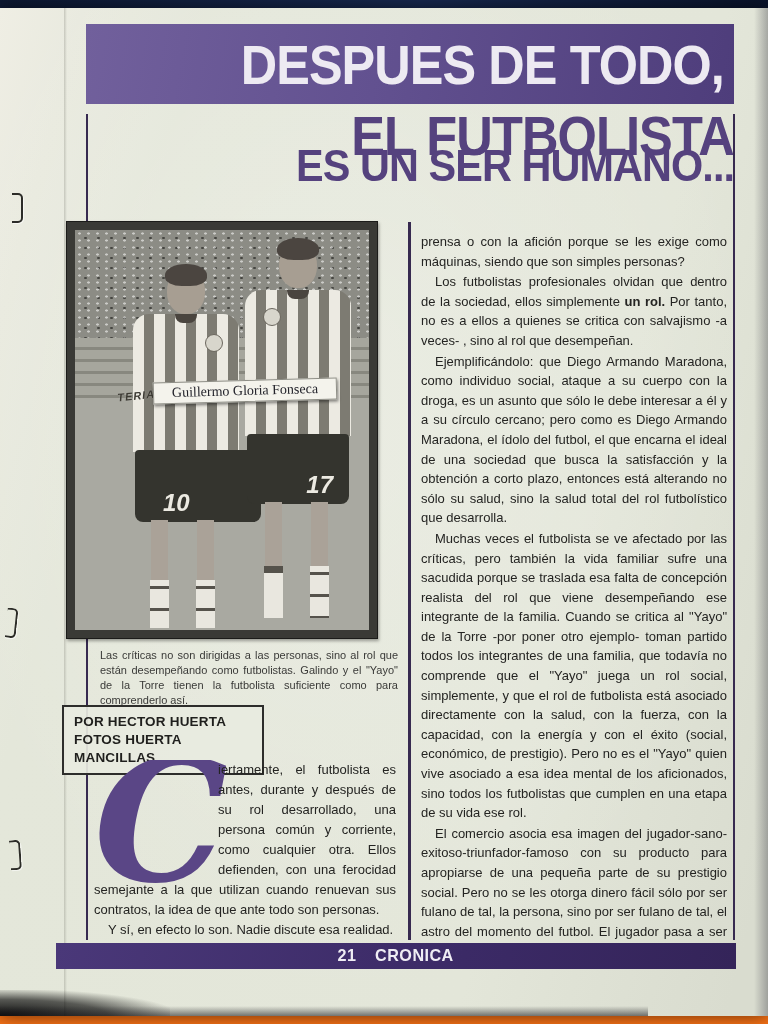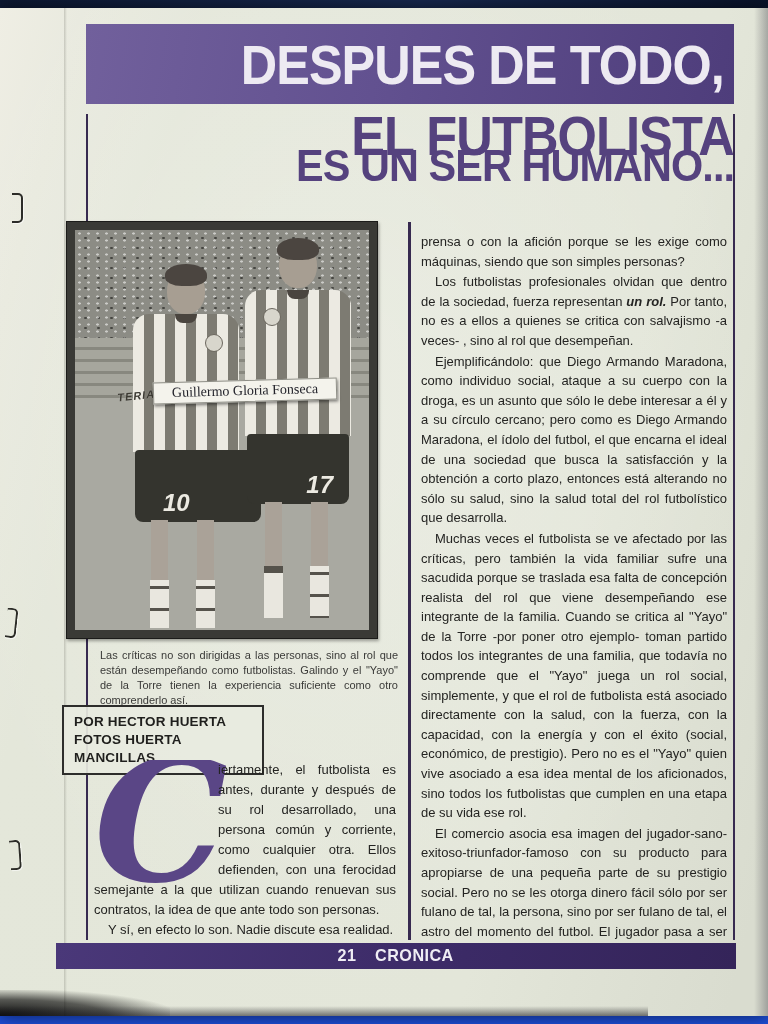--- a/index.html
+++ b/index.html
@@ -1,17 +1,17 @@
 <!DOCTYPE html>
 <html style="--banner-purple: #5e4b8b; --title-purple: #55427e; --footer-purple: #3b2a66; --page-cream: #e4e7da;"><head>
 <meta charset="utf-8">
 <style>
   html,body{margin:0;padding:0;background:#0e1830;}
   .screen{position:relative;width:768px;height:1024px;overflow:hidden;
-          font-family:"Liberation Sans",sans-serif;background:#1d4ed8;}
+          font-family:"Liberation Sans",sans-serif;background:#f97316;}
   
   .page{position:absolute;left:0;top:8px;width:768px;height:1008px;
         background:
           radial-gradient(ellipse at 45% 40%, rgba(255,255,255,.25), transparent 70%),
           linear-gradient(105deg,#efeee4 0,#e9eadf 8%,#e4e7da 20%,#e3e6d9 70%,#d9dccf 96%);
         box-shadow:0 0 18px rgba(0,0,0,.6);}
   .left-fold{position:absolute;left:0;top:0;bottom:0;width:80px;
         background:linear-gradient(to right,#f3f0e7 0,#ecead f 55%,#efece2 40px,#d7d6c9 60px,#cfcfc2 66px,rgba(0,0,0,0) 78px);}
   .fold-line{position:absolute;left:64px;top:0;bottom:0;width:3px;
         background:linear-gradient(to right,rgba(90,90,80,.25),rgba(0,0,0,0));}
@@ -77,21 +77,21 @@
   
   .caption{position:absolute;left:100px;top:640px;width:298px;
         font-size:11px;line-height:15px;color:#3a3a38;text-align:justify;}
   .byline{position:absolute;left:62px;top:697px;width:178px;padding:6px 10px;
         border:2px solid #2d2d2b;background:rgba(232,234,223,.92);
         font-weight:bold;font-size:13.5px;line-height:18px;color:#1f1f1d;letter-spacing:.2px;}
   
   .col{position:absolute;color:#242422;text-align:justify;overflow:hidden;}
   .col .para{margin:0;}
   .col .para.indent{text-indent:14px;}
-  .col .para b{font-weight:bold;font-style:italic;}
+  .col .para b{font-weight:bold;}
   .left-col{left:94px;top:752px;width:302px;height:180px;font-size:13px;line-height:20px;}
   .right-col{left:421px;top:224px;width:306px;height:720px;font-size:13px;line-height:19.6px;}
   .right-col .para{margin-bottom:1px;}
   .dropcap{float:left;width:118px;height:106px;margin:2px 6px 0 0;
         font-family:"DejaVu Serif",serif;font-style:italic;font-weight:bold;
         font-size:168px;line-height:120px;color:#5a4686;text-align:center;}
   
   .footer-bar{position:absolute;left:56px;top:935px;width:680px;height:26px;
         background:linear-gradient(100deg,#4a3879,#3b2a66 60%,#342459);
         background-color:var(--footer-purple,#3b2a66);
@@ -160,35 +160,35 @@
           <div class="leg" style="left:46px;top:268px;height:66px;"></div>
           <div class="leg" style="left:92px;top:268px;height:66px;"></div>
           <div class="sock plain" style="left:45px;top:332px;height:52px;"></div>
           <div class="sock" style="left:91px;top:332px;height:52px;"></div>
         </div>
 
         <div class="photo-label">Guillermo Gloria Fonseca</div>
       </div>
     </figure>
 
-    <div class="caption">Las críticas no son dirigidas a las personas, sino al rol que están desempeñando como futbolistas. Galindo y el "Yayo" de la Torre tienen la experiencia suficiente como otro comprenderlo así.</div>
+    <div class="caption">Las críticas no son dirigidas a las personas, sino al rol que están desempeñando como futbolistas. Galindo y el "Yayo" de la Torre tienen la futbolista suficiente como para comprenderlo así.</div>
 
     <div class="byline">
       <div>POR HECTOR HUERTA</div>
       <div>FOTOS HUERTA MANCILLAS</div>
     </div>
 
     <div class="col left-col">
       <div class="dropcap">C</div>
       <div style="display:contents;"><p class="para"><span>iertamente, el futbolista es antes, durante y después de su rol desarrollado, una persona común y corriente, como cualquier otra. Ellos defienden, con una ferocidad semejante a la que utilizan cuando renuevan sus contratos, la idea de que ante todo son personas.</span></p><p class="para indent"><span>Y sí, en efecto lo son. Nadie discute esa realidad.</span></p></div>
     </div>
 
     <div class="col right-col">
         <p class="para"><span>prensa o con la afición porque se les exige como máquinas, siendo que son simples personas?</span></p>
-        <p class="para indent"><span>Los futbolistas profesionales olvidan que dentro de la sociedad, fuerza representan </span><b>un rol.</b><span> Por tanto, no es a ellos a quienes se critica con salvajismo -a veces- , sino al rol que desempeñan.</span></p>
+        <p class="para indent"><span>Los futbolistas profesionales olvidan que dentro de la sociedad, ellos simplemente </span><b>un rol.</b><span> Por tanto, no es a ellos a quienes se critica con salvajismo -a veces- , sino al rol que desempeñan.</span></p>
         <p class="para indent"><span>Ejemplificándolo: que Diego Armando Maradona, como individuo social, ataque a su cuerpo con la droga, es un asunto que sólo le debe interesar a él y a su círculo cercano; pero como es Diego Armando Maradona, el ídolo del futbol, el que encarna el ideal de una sociedad que busca la satisfacción y la obtención a corto plazo, entonces está alterando no sólo su salud, sino la salud total del rol futbolístico que desarrolla.</span></p>
         <p class="para indent"><span>Muchas veces el futbolista se ve afectado por las críticas, pero también la vida familiar sufre una sacudida porque se traslada esa falta de concepción realista del rol que viene desempeñando ese integrante de la familia. Cuando se critica al "Yayo" de la Torre -por poner otro ejemplo- toman partido todos los integrantes de una familia, que todavía no comprende que el "Yayo" juega un rol social, simplemente, y que el rol de futbolista está asociado directamente con la salud, con la fuerza, con la capacidad, con la energía y con el éxito (social, económico, de prestigio). Pero no es el "Yayo" quien vive asociado a esa idea mental de los aficionados, sino todos los futbolistas que cumplen en una etapa de su vida ese rol.</span></p>
         <p class="para indent"><span>El comercio asocia esa imagen del jugador-sano-exitoso-triunfador-famoso con su producto para apropiarse de una pequeña parte de su prestigio social. Pero no se les otorga dinero fácil sólo por ser fulano de tal, la persona, sino por ser fulano de tal, el astro del momento del futbol. El jugador pasa a ser </span><b>una imagen</b><span>. Un bien de consumo consumable, como dijera Alberto Cortés.</span></p>
       </div>
 
     <div class="footer-bar">
       <span>21</span>
       <span>CRONICA</span>
     </div>
 

